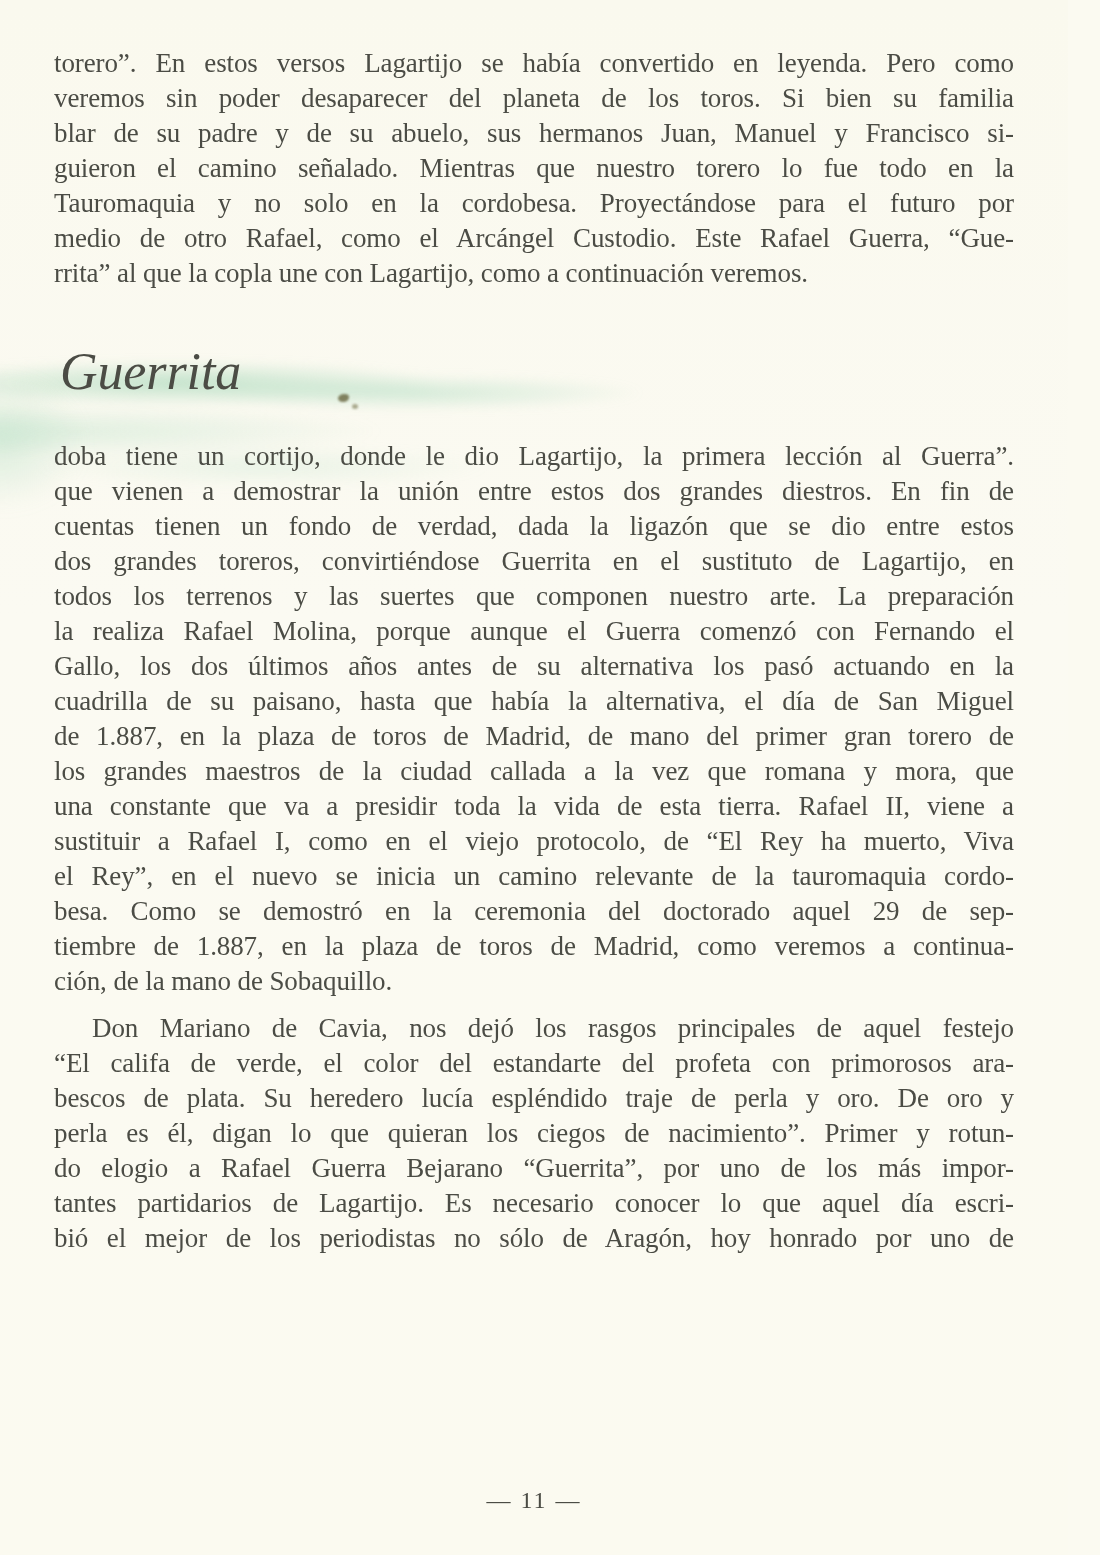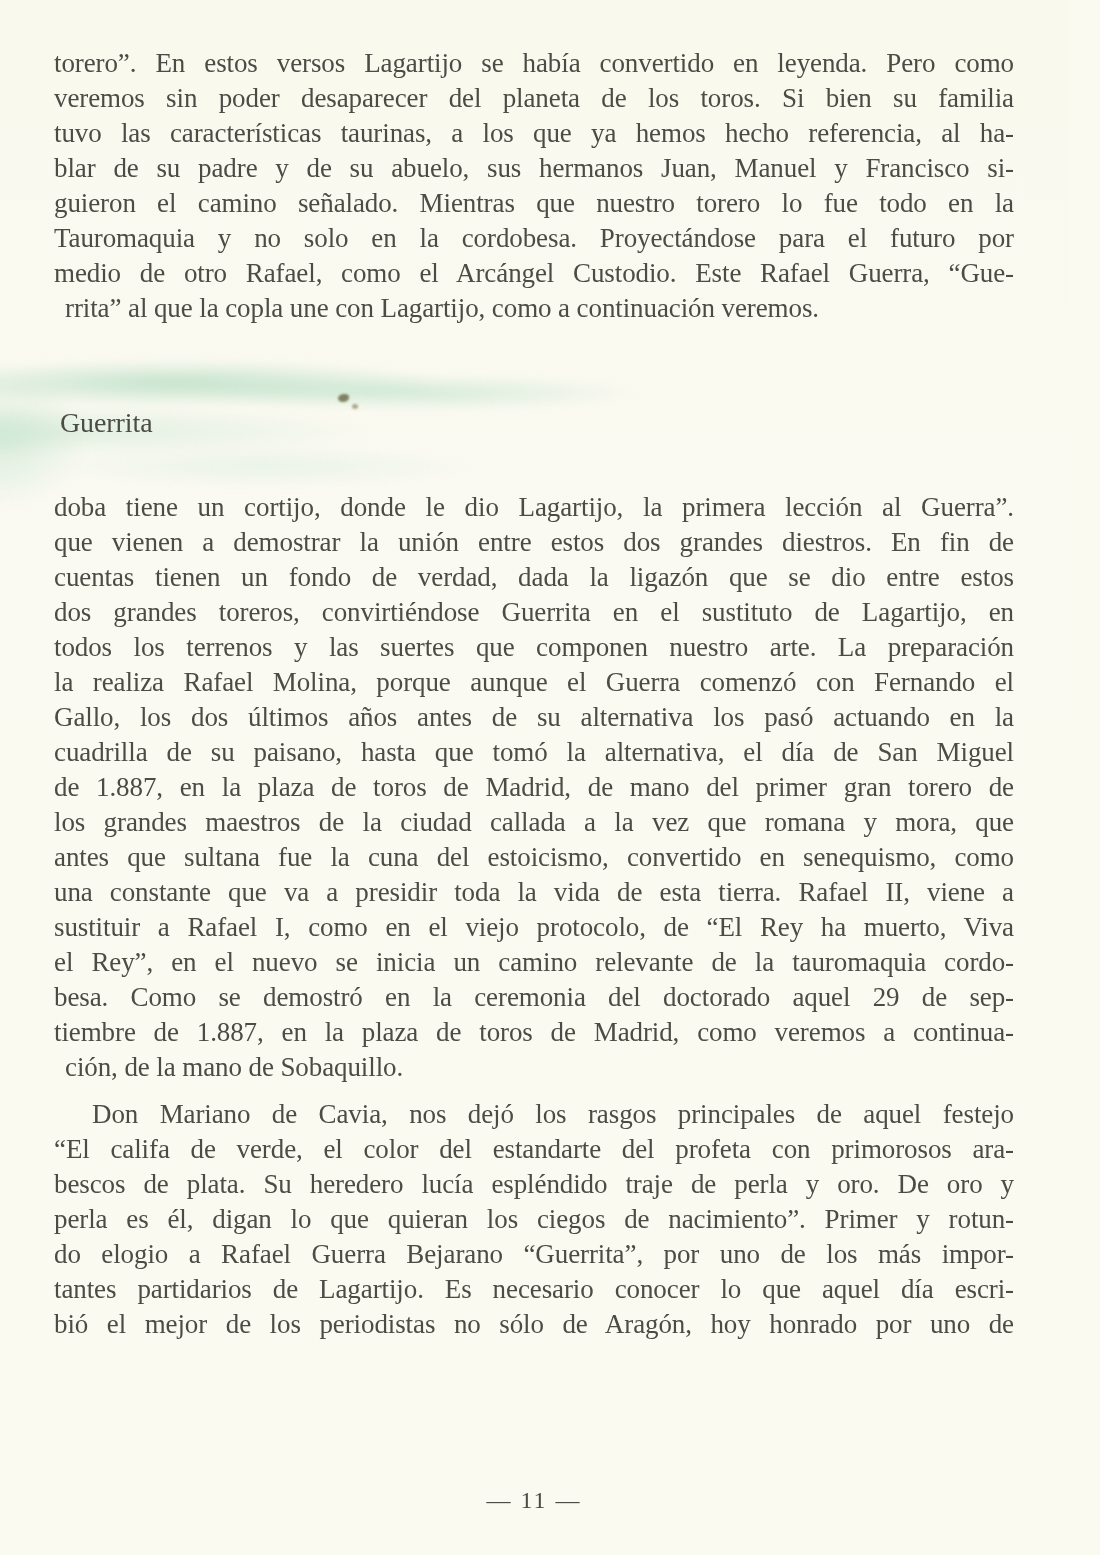--- a/index.html
+++ b/index.html
@@ -68,30 +68,30 @@
     line-height: 35px;
     letter-spacing: -0.1px;
   }
   .line {
     text-align: justify;
     text-align-last: justify;
     white-space: normal;
   }
   .line.last-left {
     text-align-last: left;
-    margin-left: 11px;
   }
   .line.indent {
     text-indent: 38px;
   }
   .heading {
+    font-style: italic;
     font-weight: normal;
-    font-size: 28px;
+    font-size: 52px;
     line-height: 50px;
-    margin: 72px 0 42px 6px;
+    margin: 56px 0 42px 6px;
     color: #4b4c45;
   }
   .paragraph {
     margin: 0;
   }
   .paragraph + .paragraph {
     margin-top: 12px;
   }
   .page-number {
     position: absolute;
@@ -110,40 +110,38 @@
 <div class="page">
   <div class="smear"></div>
   <div class="smear-left"></div>
   <div class="speck"></div>
   <div class="speck2"></div>
 
   <div class="text-block">
     <div class="paragraph">
         <div class="line">torero”. En estos versos Lagartijo se había convertido en leyenda. Pero como</div>
         <div class="line">veremos sin poder desaparecer del planeta de los toros. Si bien su familia</div>
-        <div class="line">tuvo las características taurinas, a los que ya hemos hecho referencia, al ha-</div>
         <div class="line">blar de su padre y de su abuelo, sus hermanos Juan, Manuel y Francisco si-</div>
         <div class="line">guieron el camino señalado. Mientras que nuestro torero lo fue todo en la</div>
         <div class="line">Tauromaquia y no solo en la cordobesa. Proyectándose para el futuro por</div>
         <div class="line">medio de otro Rafael, como el Arcángel Custodio. Este Rafael Guerra, “Gue-</div>
         <div class="line last-left">rrita” al que la copla une con Lagartijo, como a continuación veremos.</div>
       </div>
     <h1 class="heading">Guerrita</h1>
     <div class="paragraph">
         <div class="line">doba tiene un cortijo, donde le dio Lagartijo, la primera lección al Guerra”.</div>
         <div class="line">que vienen a demostrar la unión entre estos dos grandes diestros. En fin de</div>
         <div class="line">cuentas tienen un fondo de verdad, dada la ligazón que se dio entre estos</div>
         <div class="line">dos grandes toreros, convirtiéndose Guerrita en el sustituto de Lagartijo, en</div>
         <div class="line">todos los terrenos y las suertes que componen nuestro arte. La preparación</div>
         <div class="line">la realiza Rafael Molina, porque aunque el Guerra comenzó con Fernando el</div>
         <div class="line">Gallo, los dos últimos años antes de su alternativa los pasó actuando en la</div>
-        <div class="line">cuadrilla de su paisano, hasta que tomó la alternativa, el día de San Miguel</div>
+        <div class="line">cuadrilla de su paisano, hasta que había la alternativa, el día de San Miguel</div>
         <div class="line">de 1.887, en la plaza de toros de Madrid, de mano del primer gran torero de</div>
         <div class="line">los grandes maestros de la ciudad callada a la vez que romana y mora, que</div>
-        <div class="line">antes que sultana fue la cuna del estoicismo, convertido en senequismo, como</div>
         <div class="line">una constante que va a presidir toda la vida de esta tierra. Rafael II, viene a</div>
         <div class="line">sustituir a Rafael I, como en el viejo protocolo, de “El Rey ha muerto, Viva</div>
         <div class="line">el Rey”, en el nuevo se inicia un camino relevante de la tauromaquia cordo-</div>
         <div class="line">besa. Como se demostró en la ceremonia del doctorado aquel 29 de sep-</div>
         <div class="line">tiembre de 1.887, en la plaza de toros de Madrid, como veremos a continua-</div>
         <div class="line last-left">ción, de la mano de Sobaquillo.</div>
       </div>
     <div class="paragraph">
         <div class="line indent">Don Mariano de Cavia, nos dejó los rasgos principales de aquel festejo</div>
         <div class="line">“El califa de verde, el color del estandarte del profeta con primorosos ara-</div>

